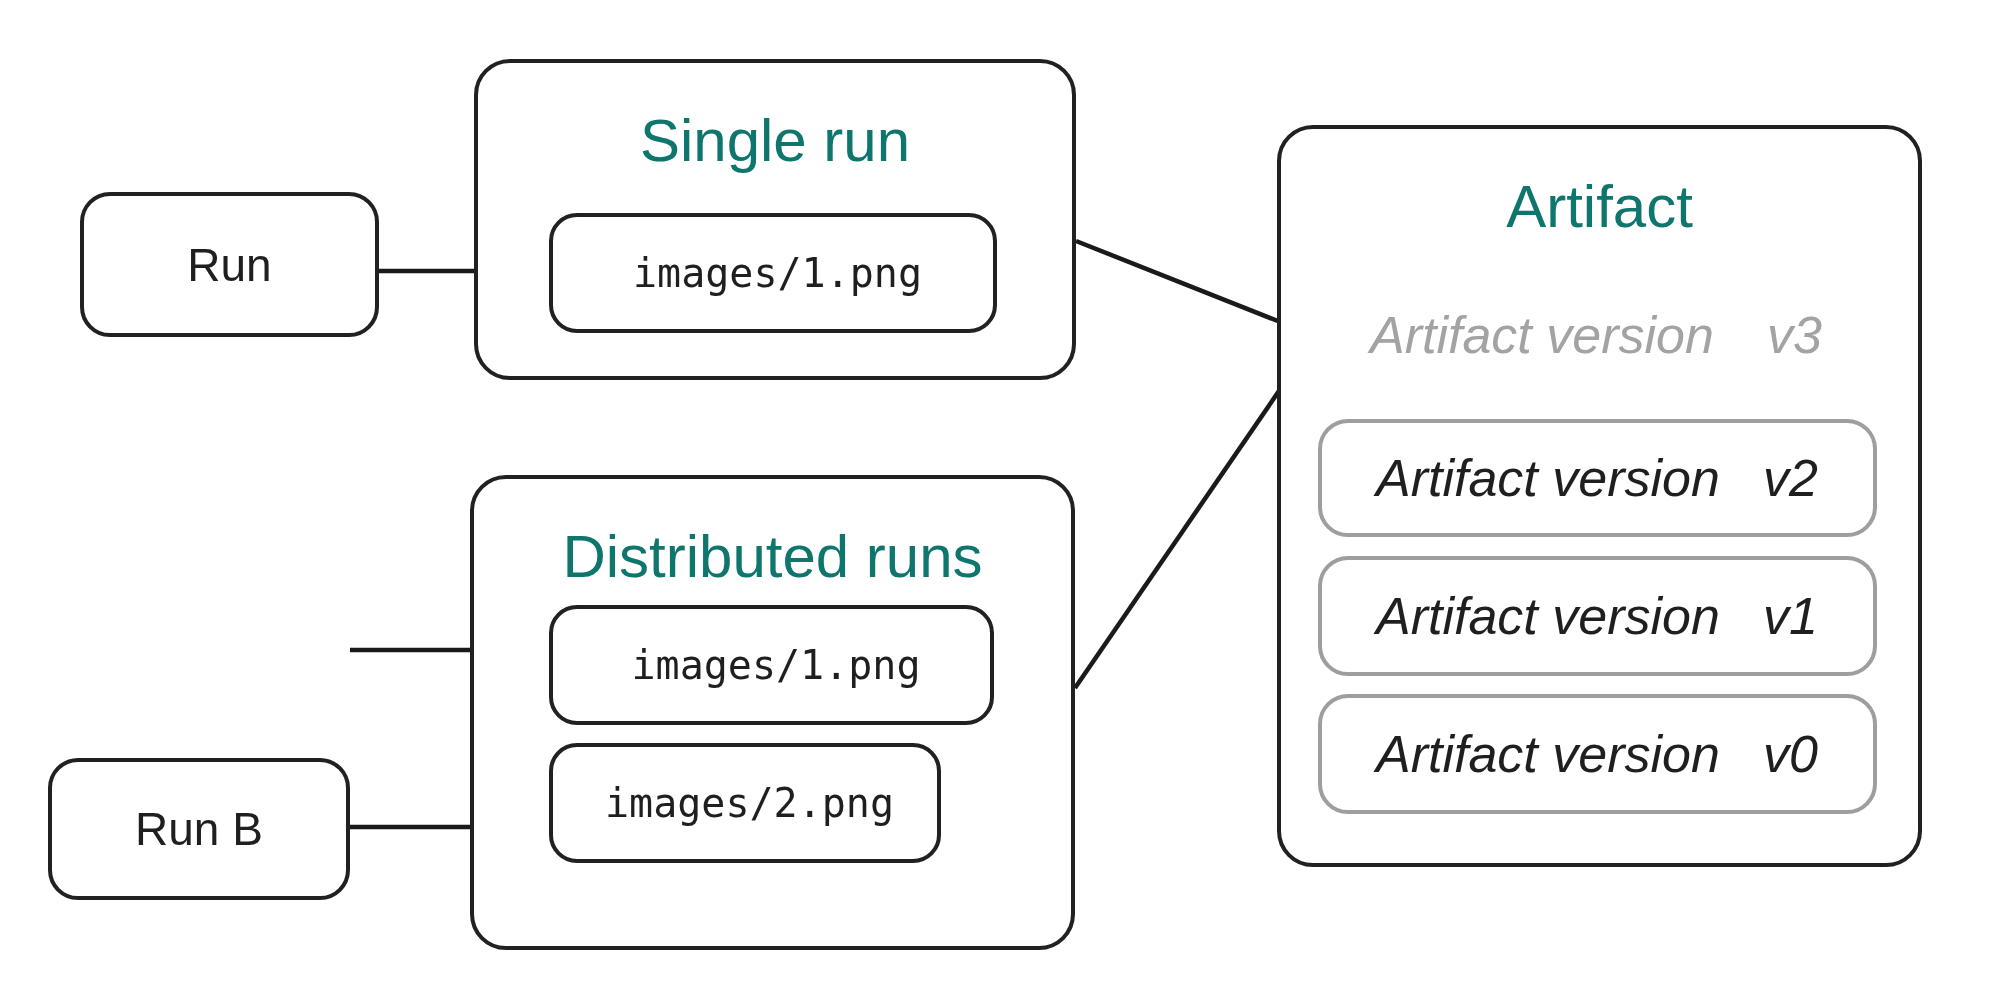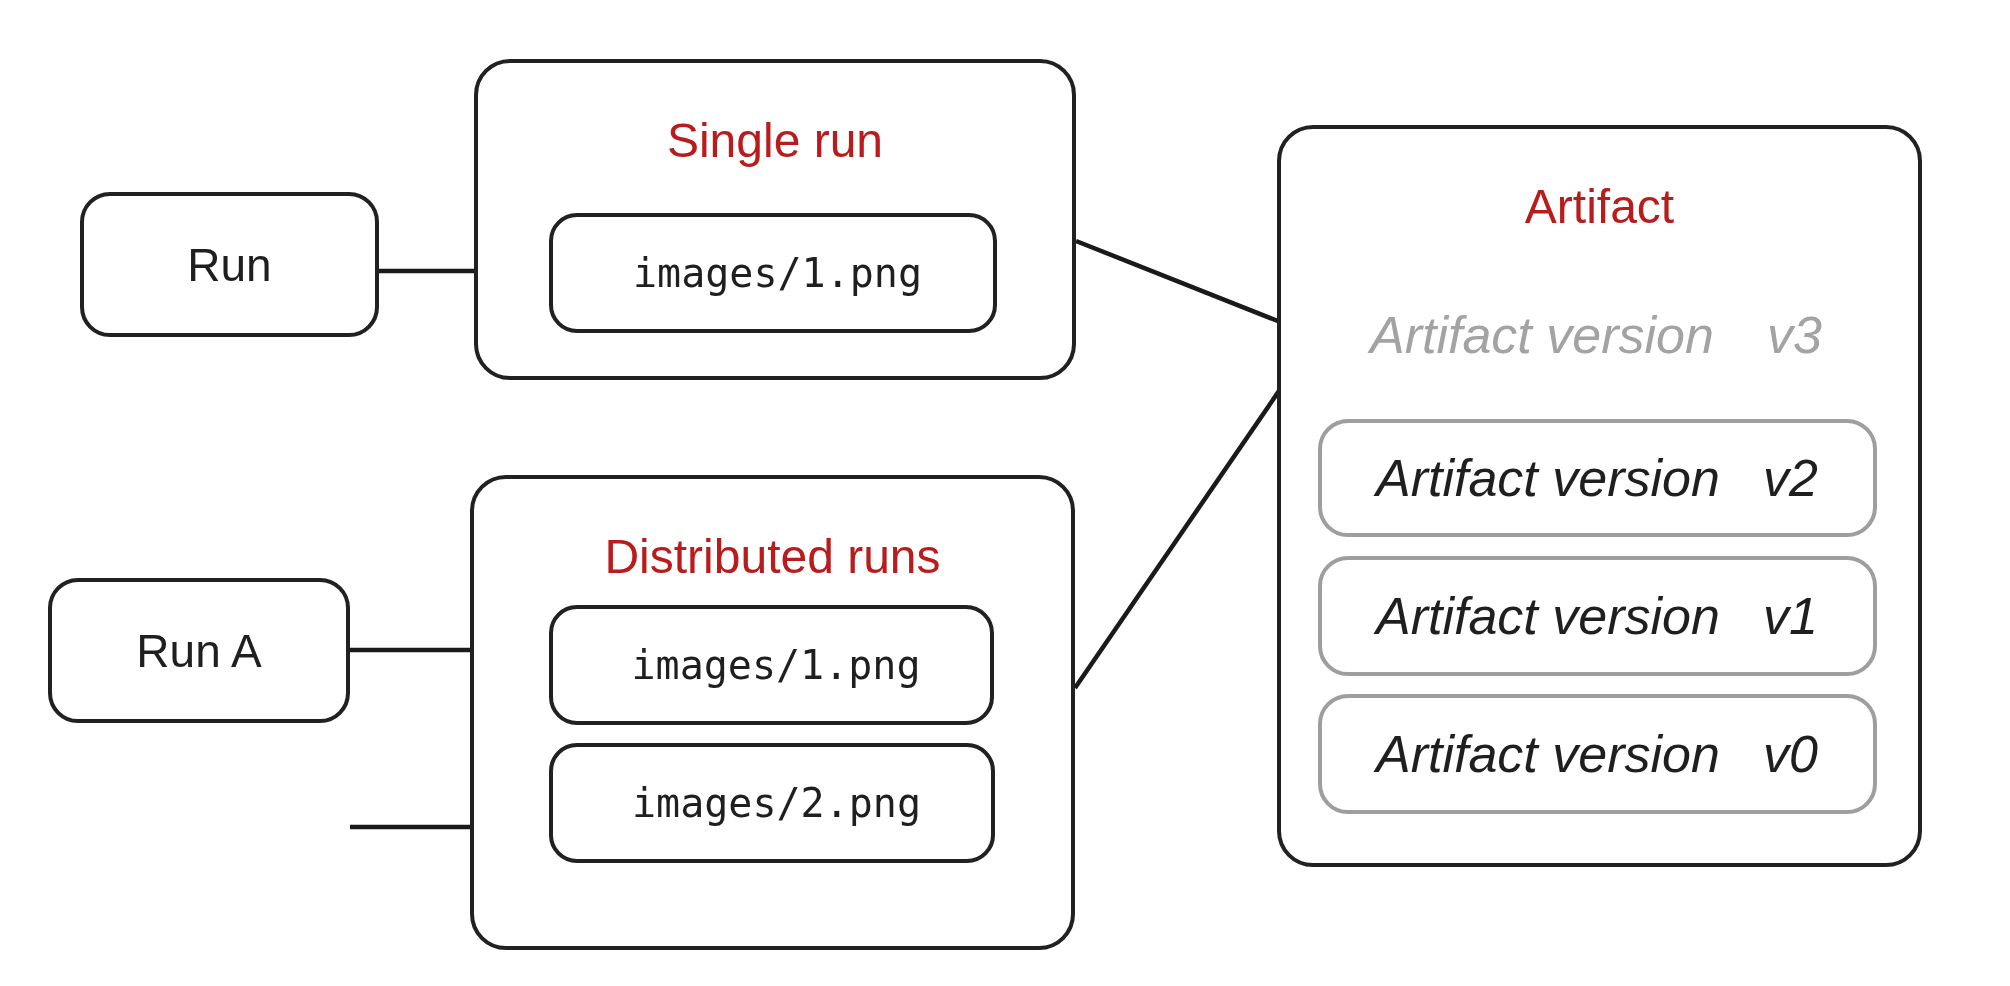--- a/index.html
+++ b/index.html
@@ -26,23 +26,23 @@
     font-size: 46px;
   }
   .container {
     border-radius: 36px;
     justify-content: flex-start;
     flex-direction: column;
     align-items: center;
   }
   .container-title {
     margin-top: 50px;
-    font-size: 48px;
+    font-size: 60px;
     line-height: 56px;
-    color: #b91c1c;
+    color: #0f766e;
     white-space: nowrap;
   }
   .file-node {
     border-radius: 28px;
     font-family: "DejaVu Sans Mono", monospace;
     font-size: 40px;
     letter-spacing: 0px;
     padding-left: 9px;
   }
   .version-box {
@@ -102,31 +102,31 @@
     <span>Run</span>
   </div>
 
   <div class="node container" style="left:474px; top:59px; width:602px; height:321px;">
     <div class="container-title">Single run</div>
   </div>
   <div class="node file-node" style="left:549px; top:213px; width:448px; height:120px;">
     <span>images/1.png</span>
   </div>
 
-  <div class="node run-node" style="left:48px; top:578px; width:302px; height:145px;">
-    <span>Run A</span>
+  <div class="node run-node" style="left:48px; top:758px; width:302px; height:142px;">
+    <span>Run B</span>
   </div>
 
   <div class="node container" style="left:470px; top:475px; width:605px; height:475px;">
     <div class="container-title">Distributed runs</div>
   </div>
   <div class="node file-node" style="left:549px; top:605px; width:445px; height:120px;">
     <span>images/1.png</span>
   </div>
-  <div class="node file-node" style="left:549px; top:743px; width:446px; height:120px;">
+  <div class="node file-node" style="left:549px; top:743px; width:392px; height:120px;">
     <span>images/2.png</span>
   </div>
 
   <div class="node container" style="left:1277px; top:125px; width:645px; height:742px;">
     <div class="container-title">Artifact</div>
   </div>
 
   <div class="version-box pending" style="left:1316px; top:273px; width:561px; height:124px;">
     <span class="version-label">Artifact version</span>
     <span class="version-tag">v3</span>

